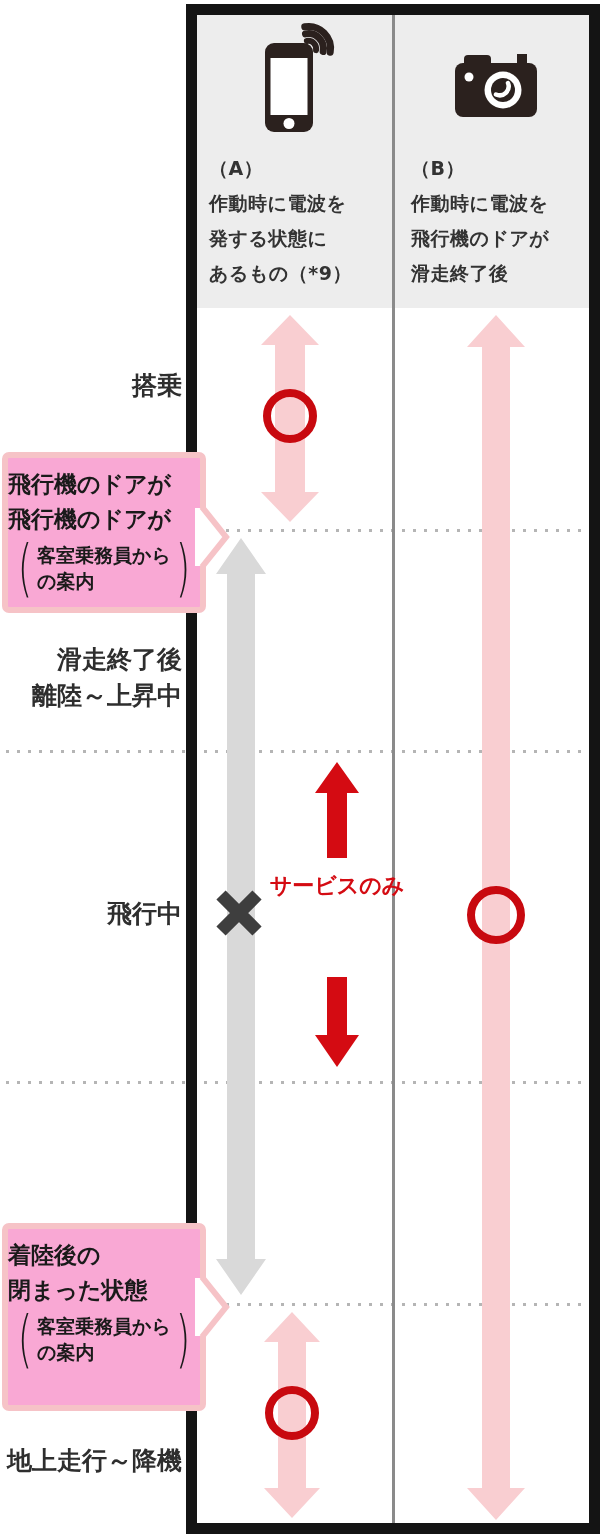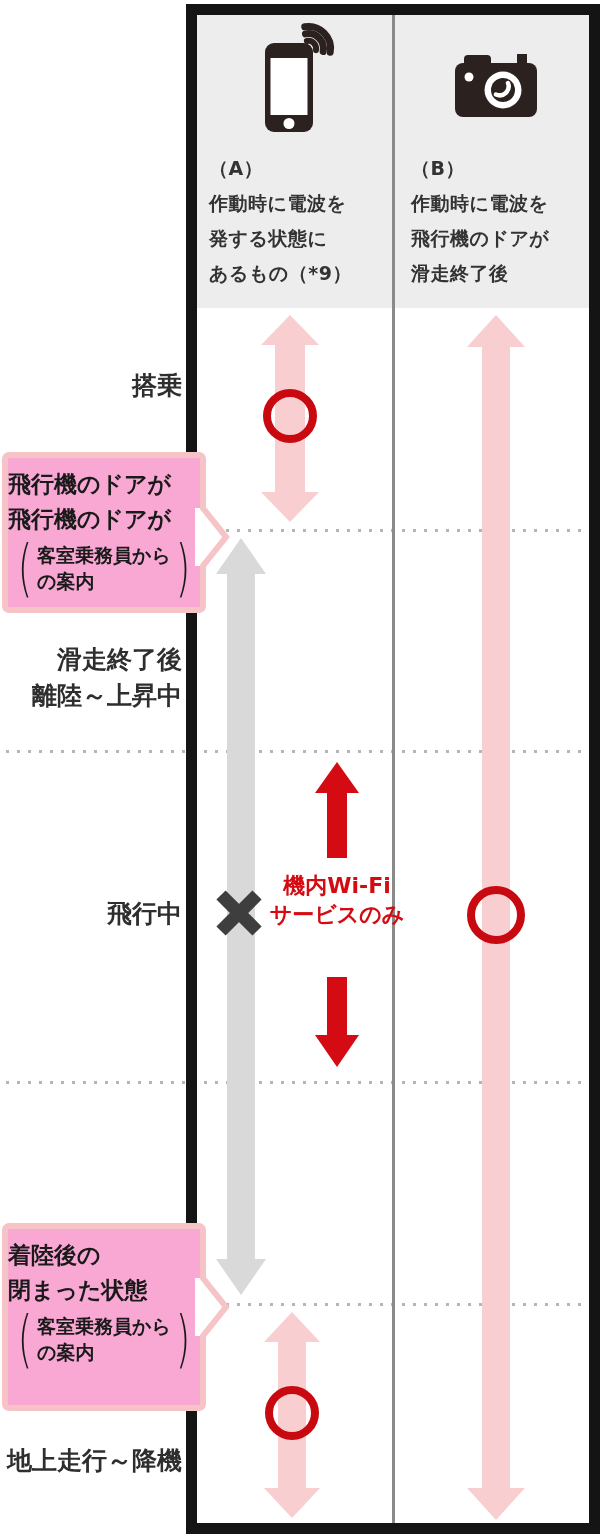--- a/index.html
+++ b/index.html
@@ -117,21 +117,20 @@
     <path d="M221 895 L257 931 M257 895 L221 931" stroke="var(--c-x_mark)" stroke-width="13"></path>
 
     <circle cx="290" cy="416" r="23" fill="none" stroke="var(--c-circle_red)" stroke-width="8"></circle>
     <circle cx="496" cy="915" r="25" fill="none" stroke="var(--c-circle_red)" stroke-width="8"></circle>
     <circle cx="292" cy="1413" r="23" fill="none" stroke="var(--c-circle_red)" stroke-width="8"></circle>
   </svg>
 
   <div class="frame"></div>
 
   <div class="wifi-note">
-    <div>機内Wi-Fi</div>
     <div>サービスのみ</div>
   </div>
 
   <div class="stage" style="top:368px">
     <div>搭乗</div>
   </div>
   <div class="stage" style="top:642px">
     <div>滑走終了後</div>
     <div>離陸～上昇中</div>
   </div>

